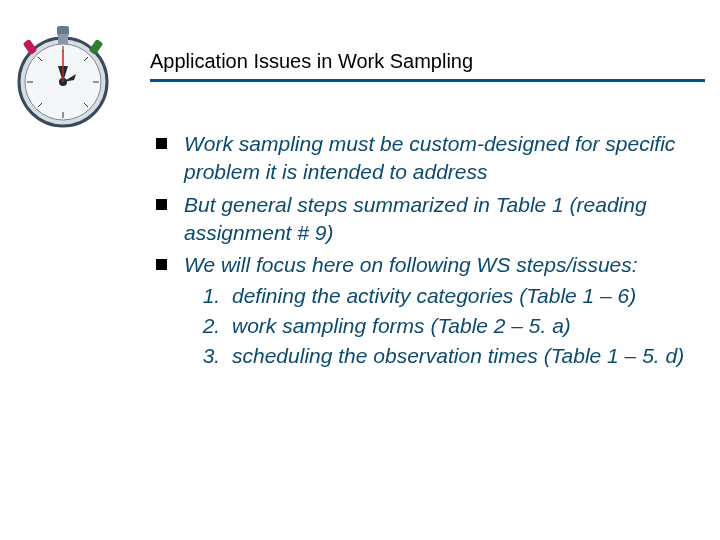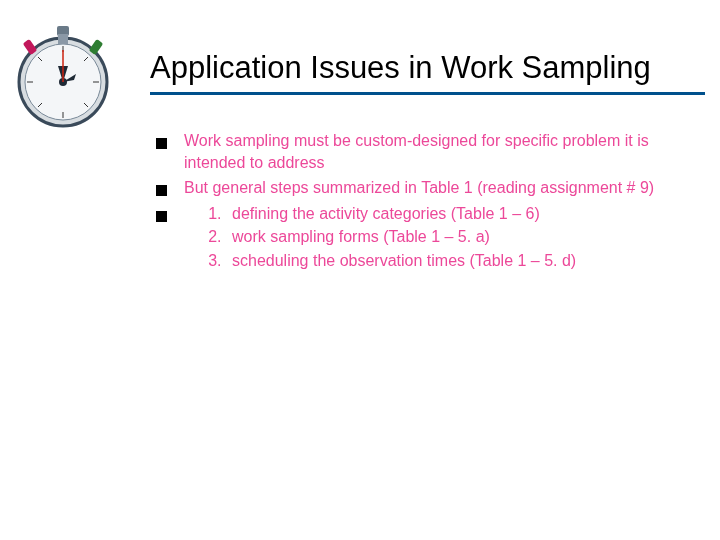--- a/index.html
+++ b/index.html
@@ -19,38 +19,39 @@
     width: 110px;
     height: 110px;
   }
   .header {
     position: absolute;
     left: 150px;
     top: 50px;
     right: 30px;
   }
   .title {
-    font-size: 31px;
+    font-size: 20px;
     color: #000;
     margin: 0 0 6px 0;
     font-weight: normal;
   }
   .rule {
     height: 3px;
     background: #00508c;
     width: 555px;
   }
   .content {
     position: absolute;
     left: 150px;
     top: 130px;
     right: 30px;
-    font-size: 16px;
-    color: #ec4899;
+    font-size: 21px;
+    color: #0c4a6e;
     line-height: 1.35;
+    font-style: italic;
   }
   ul.bullets {
     list-style: none;
     padding: 0;
     margin: 0;
   }
   ul.bullets > li {
     position: relative;
     padding-left: 34px;
     margin-bottom: 4px;
@@ -109,20 +110,21 @@
 
 <div class="content">
   <ul class="bullets">
     <li>
       <span>Work sampling must be custom-designed for specific problem it is intended to address</span>
     </li>
     <li>
       <span>But general steps summarized in Table 1 (reading assignment # 9)</span>
     </li>
     <li>
+      <span>We will focus here on following WS steps/issues:</span>
       <ol class="sub">
         <li>defining the activity categories (Table 1 – 6)</li>
-        <li>work sampling forms (Table 1 – 5. a)</li>
+        <li>work sampling forms (Table 2 – 5. a)</li>
         <li>scheduling the observation times (Table 1 – 5. d)</li>
       </ol>
     </li>
   </ul>
 </div>
 
 </body></html>

